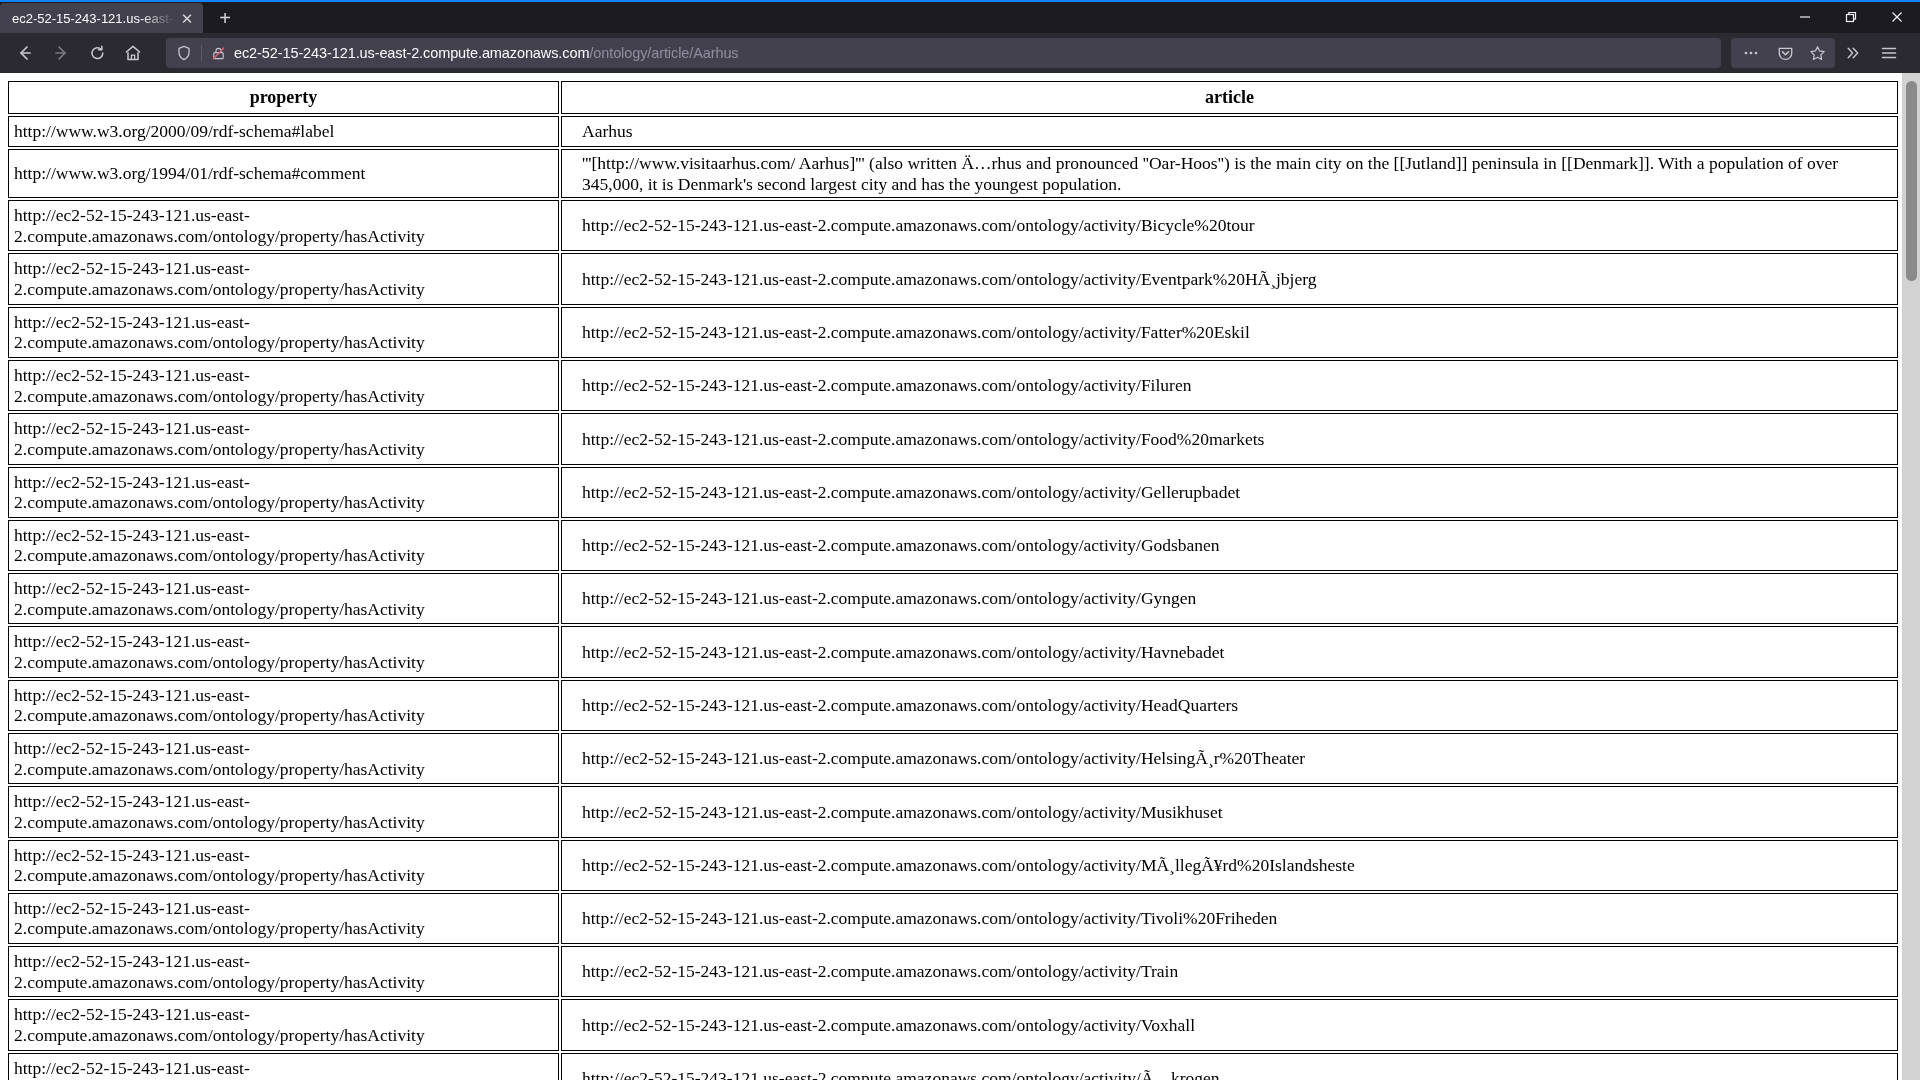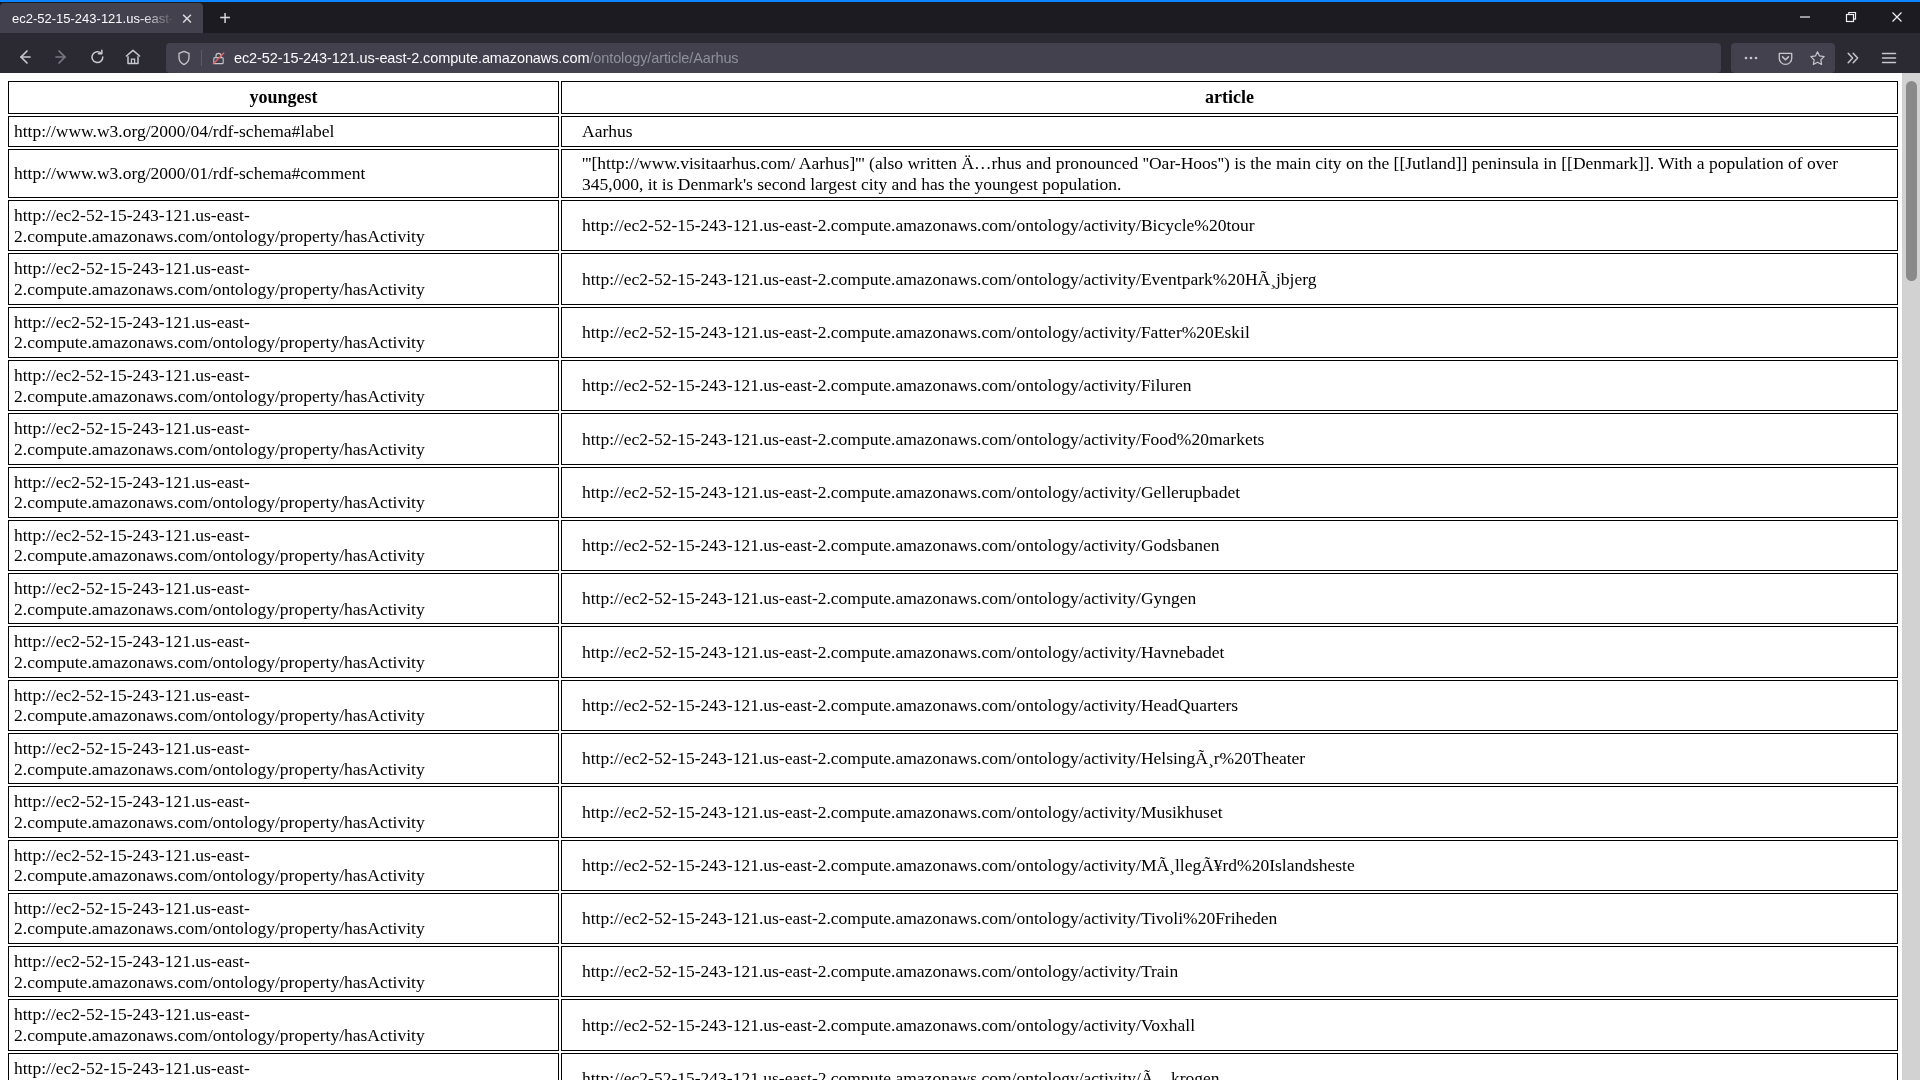--- a/index.html
+++ b/index.html
@@ -89,21 +89,21 @@
     display: flex; align-items: center; justify-content: center;
     color: #f0f0f4;
   }
   .wbtn svg { display:block; }
 
   
   .navbar {
     height: 40px;
     background: #2b2a33;
     display: flex;
-    align-items: flex-end;
+    align-items: center;
     padding: 0 8px;
     box-sizing: border-box;
     flex: 0 0 auto;
   }
   .navbtn {
     width: 34px; height: 32px;
     display: flex; align-items: center; justify-content: center;
     color: #c8c8cf;
     border-radius: 4px;
     margin-right: 2px;
@@ -362,31 +362,31 @@
 
   <div class="viewport">
     <div class="content">
       <table class="rdf">
         <colgroup>
             <col class="c1">
             <col class="c2">
           </colgroup>
         <thead>
           <tr>
-            <th>youngest</th>
+            <th>property</th>
             <th>article</th>
           </tr>
         </thead>
         <tbody id="rdf-body">
             <tr>
-              <td class="predicate">http://www.w3.org/2000/04/rdf-schema#label</td>
+              <td class="predicate">http://www.w3.org/2000/09/rdf-schema#label</td>
               <td class="object">Aarhus</td>
             </tr>
             <tr>
-              <td class="predicate">http://www.w3.org/2000/01/rdf-schema#comment</td>
+              <td class="predicate">http://www.w3.org/1994/01/rdf-schema#comment</td>
               <td class="object">'''[http://www.visitaarhus.com/ Aarhus]''' (also written Ä…rhus and pronounced ''Oar-Hoos'') is the main city on the [[Jutland]] peninsula in [[Denmark]]. With a population of over 345,000, it is Denmark's second largest city and has the youngest population.</td>
             </tr>
             <tr class="tall">
               <td class="predicate">http://ec2-52-15-243-121.us-east-2.compute.amazonaws.com/ontology/property/hasActivity</td>
               <td class="object">http://ec2-52-15-243-121.us-east-2.compute.amazonaws.com/ontology/activity/Bicycle%20tour</td>
             </tr>
             <tr class="tall">
               <td class="predicate">http://ec2-52-15-243-121.us-east-2.compute.amazonaws.com/ontology/property/hasActivity</td>
               <td class="object">http://ec2-52-15-243-121.us-east-2.compute.amazonaws.com/ontology/activity/Eventpark%20HÃ¸jbjerg</td>
             </tr>

